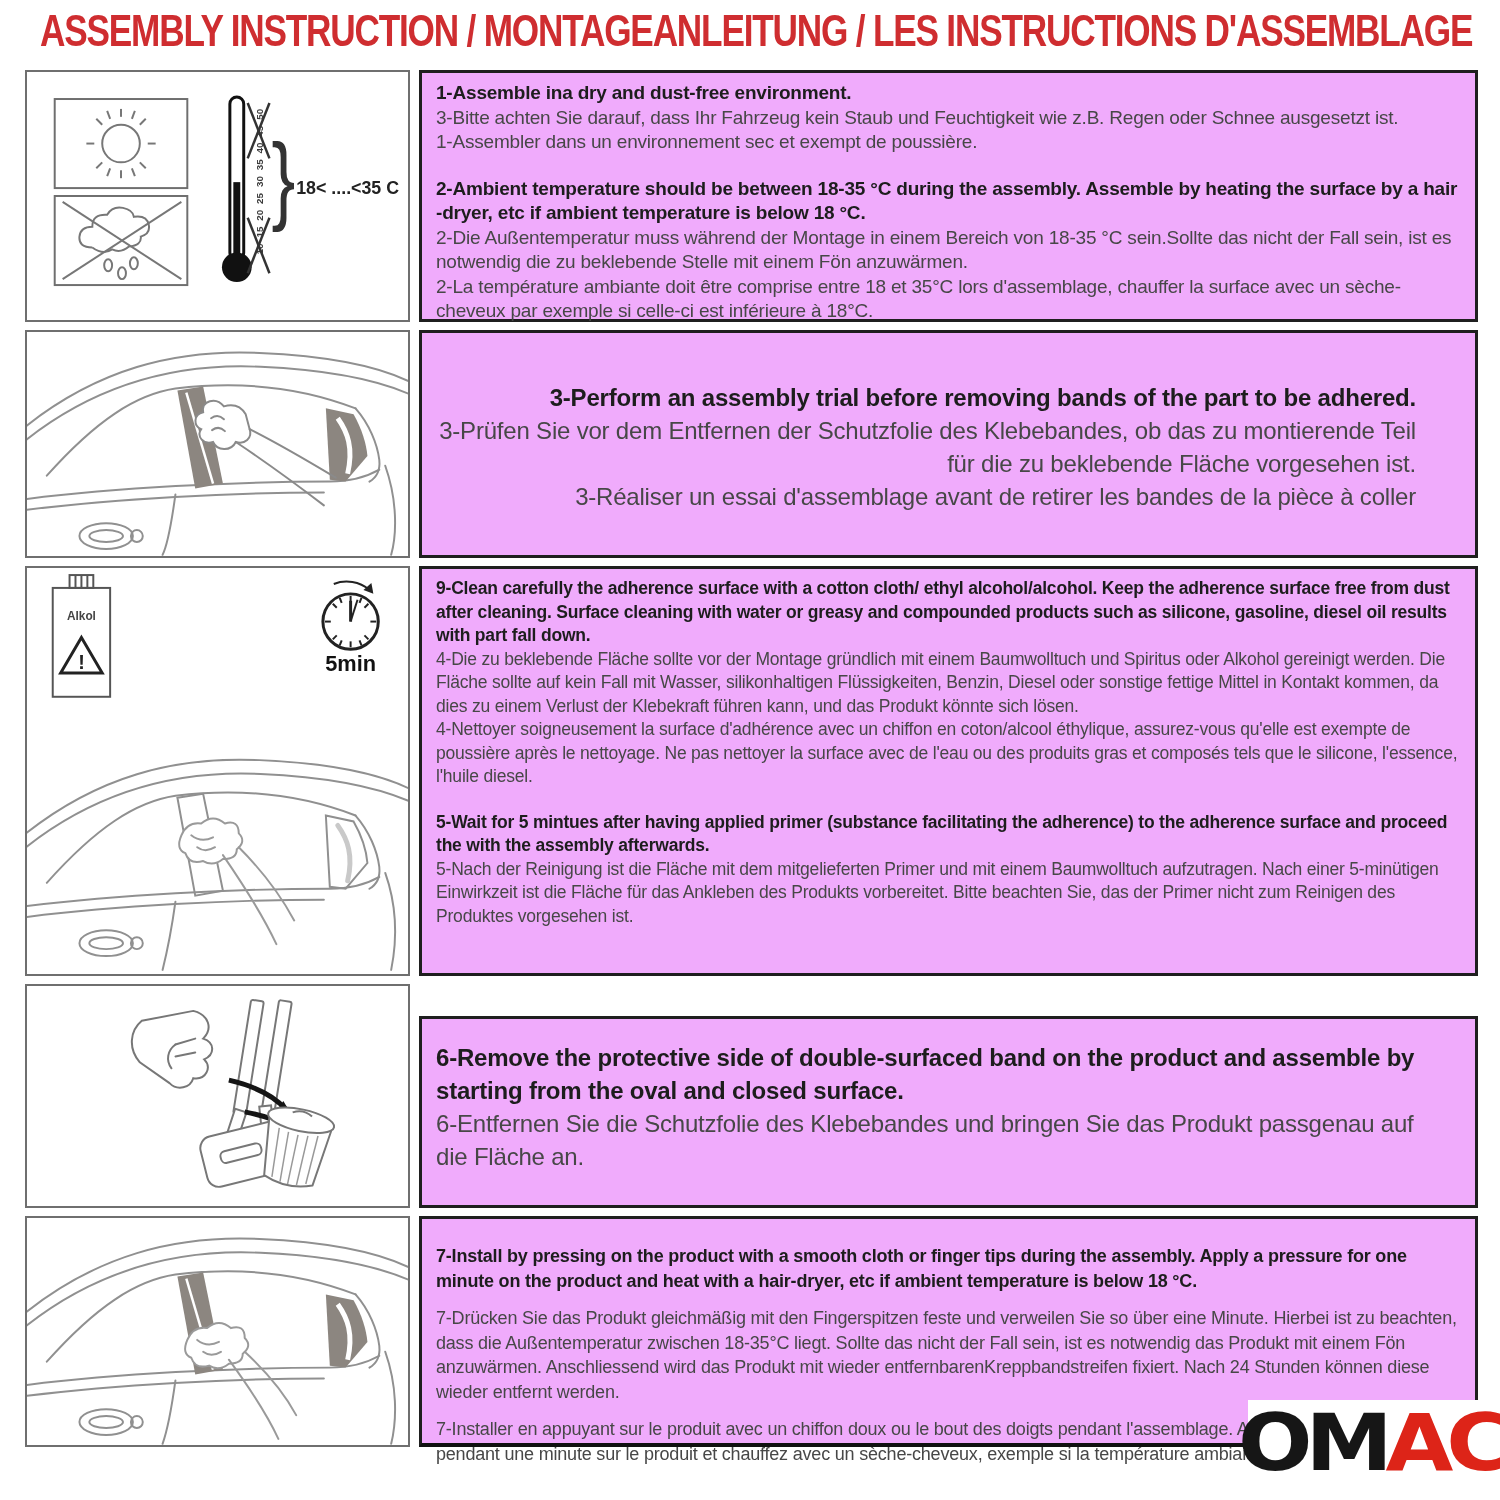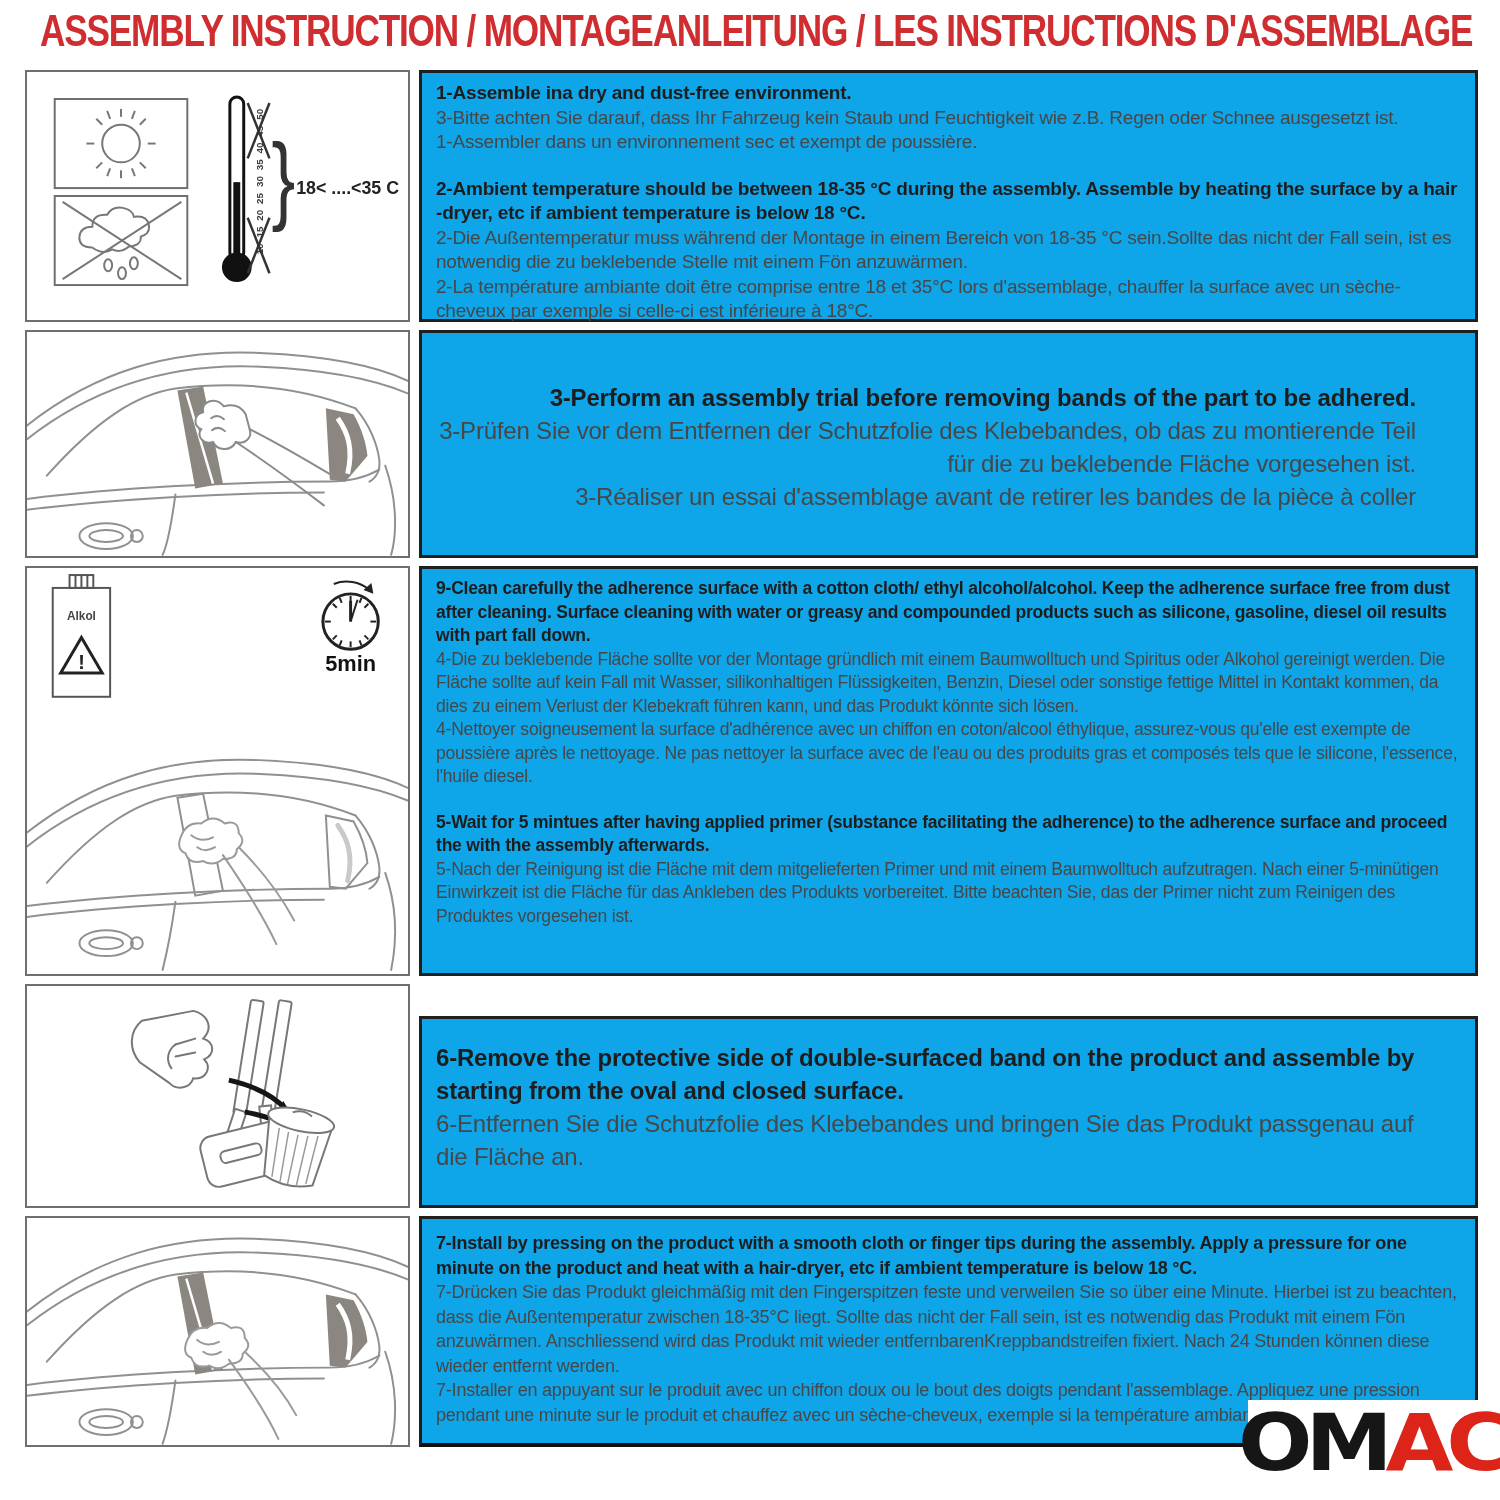--- a/index.html
+++ b/index.html
@@ -2,27 +2,27 @@
 <html><head>
 <meta charset="utf-8">
 <style>
   html,body{margin:0;padding:0;background:#fff;}
   body{width:1500px;height:1500px;position:relative;font-family:"Liberation Sans",sans-serif;color:#222;overflow:hidden;}
   .title{position:absolute;top:6px;left:40px;margin:0;font-size:44px;font-weight:bold;color:#cf2d30;
          letter-spacing:-1.5px;white-space:nowrap;transform:scaleX(0.80);transform-origin:left top;}
   .row{position:absolute;left:0;width:1500px;}
   .illus{position:absolute;left:25px;top:0;bottom:0;width:385px;border:2px solid #6f6f6f;background:#fff;box-sizing:border-box;}
   .illus svg{width:100%;height:100%;display:block;}
-  .textbox{position:absolute;left:419px;top:0;bottom:0;width:1059px;border:3px solid #1f1f1f;background:#0ea5e9;
+  .textbox{position:absolute;left:419px;top:0;bottom:0;width:1059px;border:3px solid #1f1f1f;background:#f0abfc;
            box-sizing:border-box;padding:8px 14px 4px 14px;}
   .textbox p{margin:0;color:#474747;}
   .textbox p.b{font-weight:bold;color:#1d1d1d;}
   .t-small p{font-size:19px;line-height:24.5px;letter-spacing:-0.2px;}
   .t-small3 p{font-size:17.5px;line-height:23.5px;letter-spacing:-0.2px;}
-  .t-small5 p{font-size:18px;line-height:24.5px;letter-spacing:-0.2px;}
+  .t-small5 p{font-size:18px;line-height:24.5px;letter-spacing:-0.2px;margin-top:13px;}
   .t-large p{font-size:24px;line-height:33px;max-width:980px;letter-spacing:-0.2px;}
   .gap{margin-top:22px !important;}
   .pad2{padding-top:48px;text-align:right;}
   .pad4{padding-top:22px;margin-top:32px;}
   .bottomline{border-bottom:4px solid #111;}
   .logo{position:absolute;left:1248px;top:1400px;width:240px;height:84px;background:#fff;
         display:flex;align-items:center;justify-content:center;}
   .logo-text{font-family:"DejaVu Sans",sans-serif;font-weight:bold;font-size:86px;letter-spacing:-7px;
              transform:scale(1.02,0.92);transform-origin:left center;line-height:1;}
   .lk{color:#161616;} .lr{color:#dd2418;}

